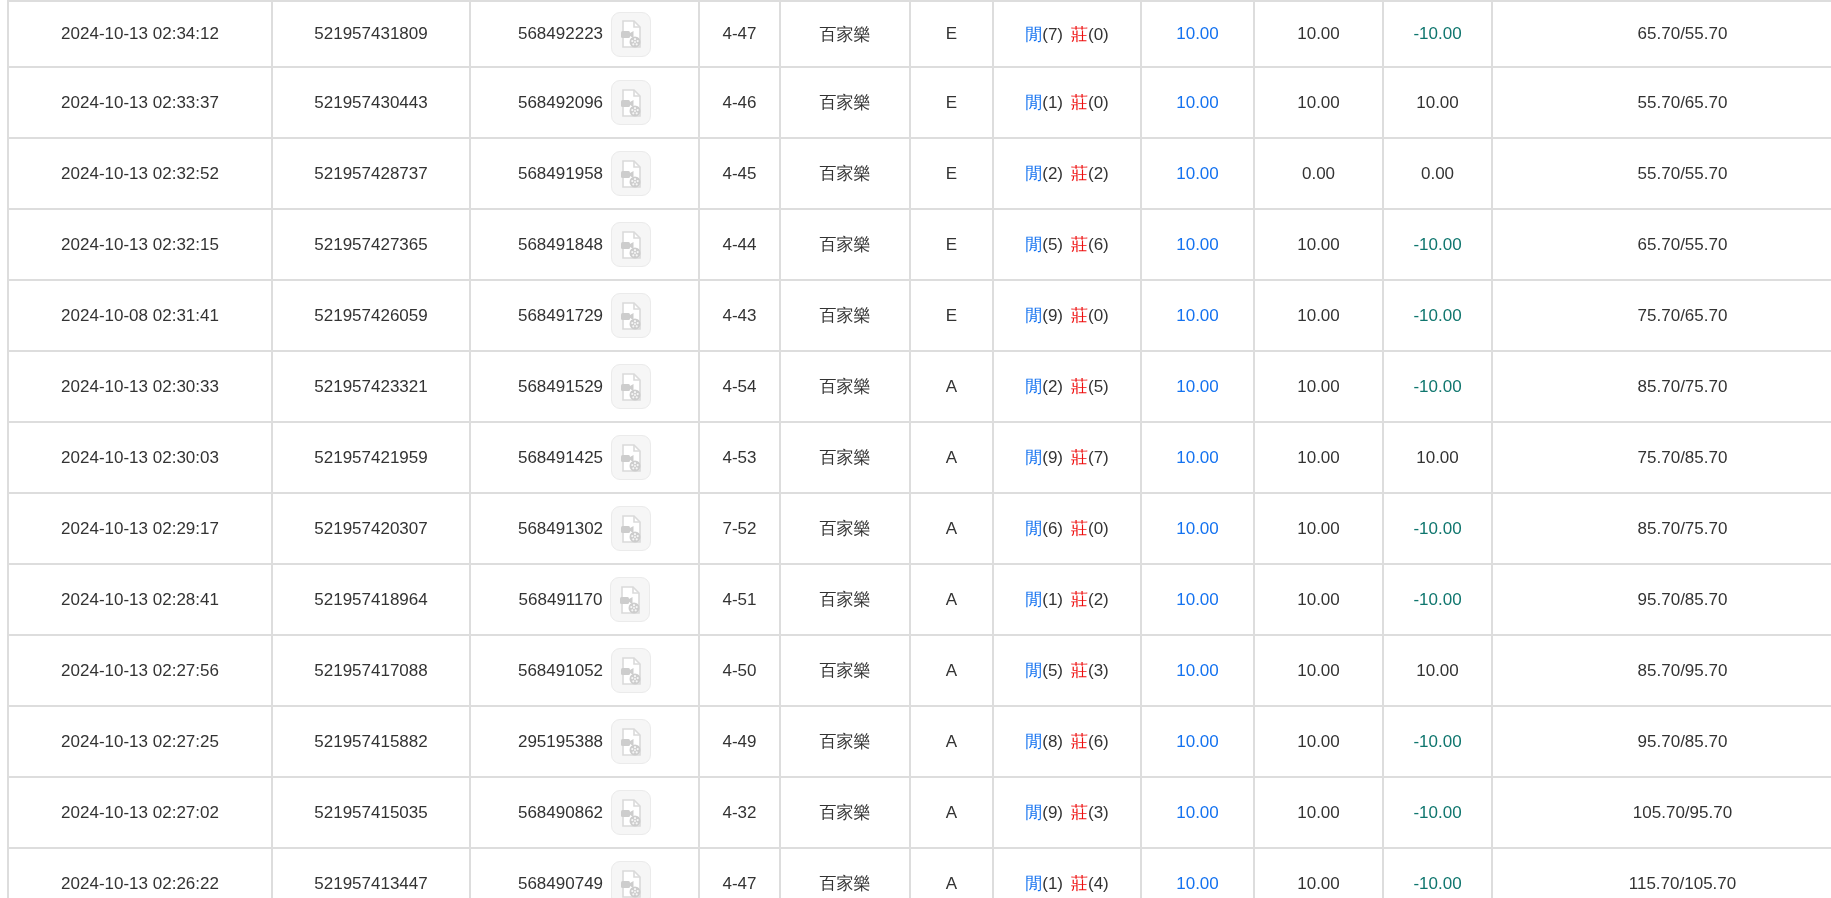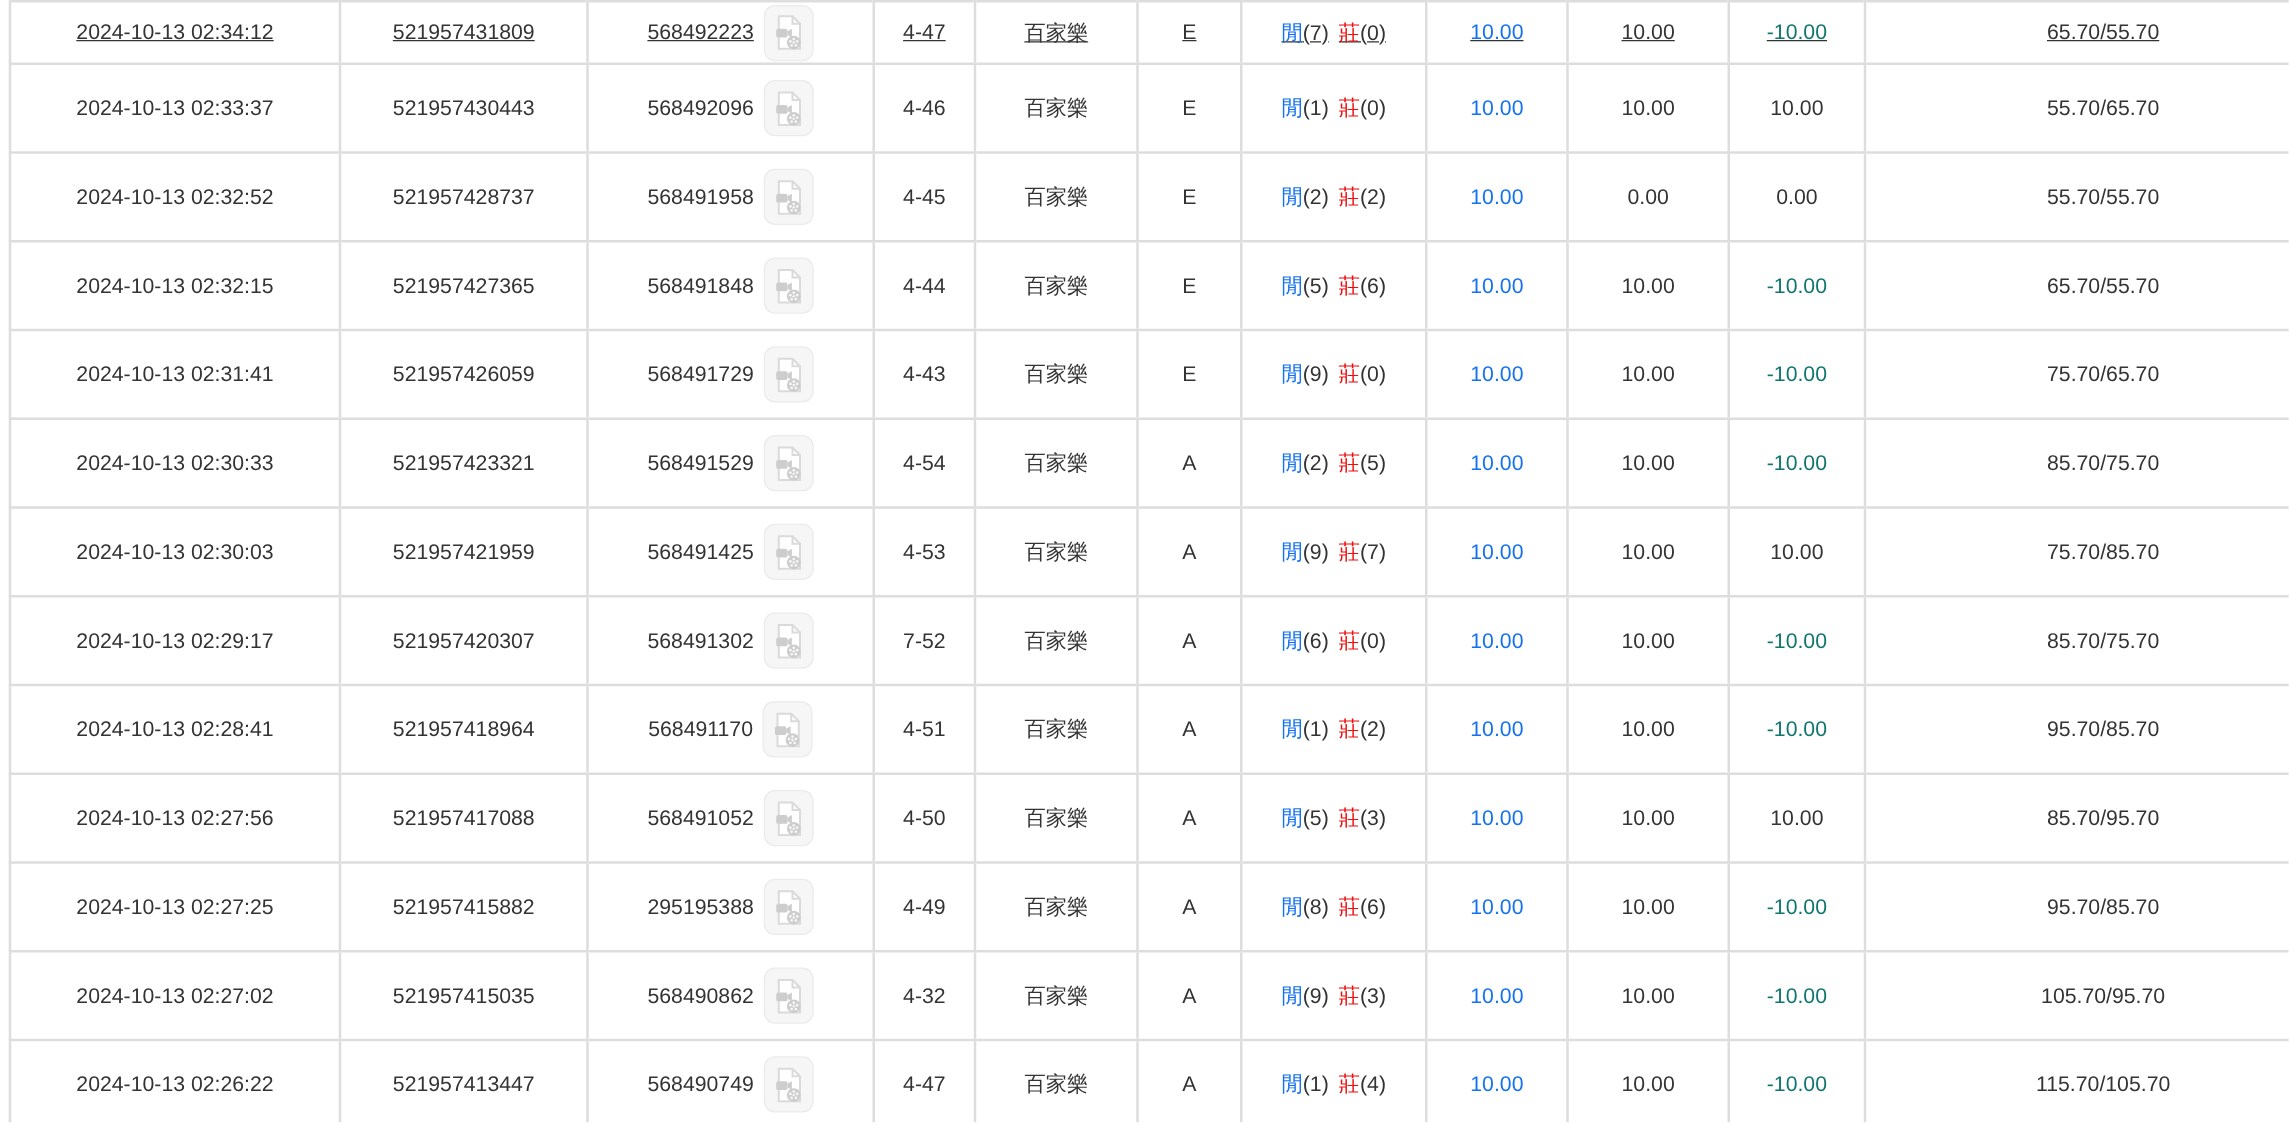--- a/index.html
+++ b/index.html
@@ -27,21 +27,21 @@
     border-left: 2px solid #dddddd;
     border-bottom: 2px solid #dddddd;
     text-align: center;
     vertical-align: middle;
     padding: 0;
     overflow: hidden;
     white-space: nowrap;
   }
   td.last { border-right: none; padding-left: 40px; }
   tr.data-row { height: 71px; }
-  tr.data-row.first { height: 50px; text-decoration: underline; }
+  tr.data-row.first { height: 66px; }
   tfoot tr { height: 41px; }
   tfoot td {
     background: #9c9c9c;
     color: #4c1d95;
     border-left: 2px solid #ffffff;
     border-bottom: none;
   }
   .blue { color: #1472f0; }
   .red  { color: #0f766e; }
   tfoot .red-total { color: #000000; }
@@ -216,21 +216,21 @@
     <td>E</td>
     <td>
       <span class="p-label">閒</span><span>(5)</span><span class="b-label">莊</span><span>(6)</span>
     </td>
     <td class="blue bet-link">10.00</td>
     <td>10.00</td>
     <td class="red">-10.00</td>
     <td class="last">65.70/55.70</td>
   </tr>
         <tr class="data-row">
-    <td>2024-10-13 02:31:41</td>
+    <td>2024-10-08 02:31:41</td>
     <td>521957426059</td>
     <td>
       <div class="rid-wrap">
         <span>568491729</span>
         <span class="video-btn">
           <svg width="24" height="30" viewBox="0 0 24 30" aria-hidden="true">
             <path d="M4 2 h11 l6 6 v20 h-17 z" fill="#ffffff" stroke="#dadada" stroke-width="1.6"></path>
             <path d="M15 2 v6 h6" fill="none" stroke="#dadada" stroke-width="1.6"></path>
             <rect x="2" y="12" width="9" height="7" rx="1.5" fill="#cdcdcd"></rect>
             <polygon points="11,14 14.5,12 14.5,19 11,17" fill="#cdcdcd"></polygon>

